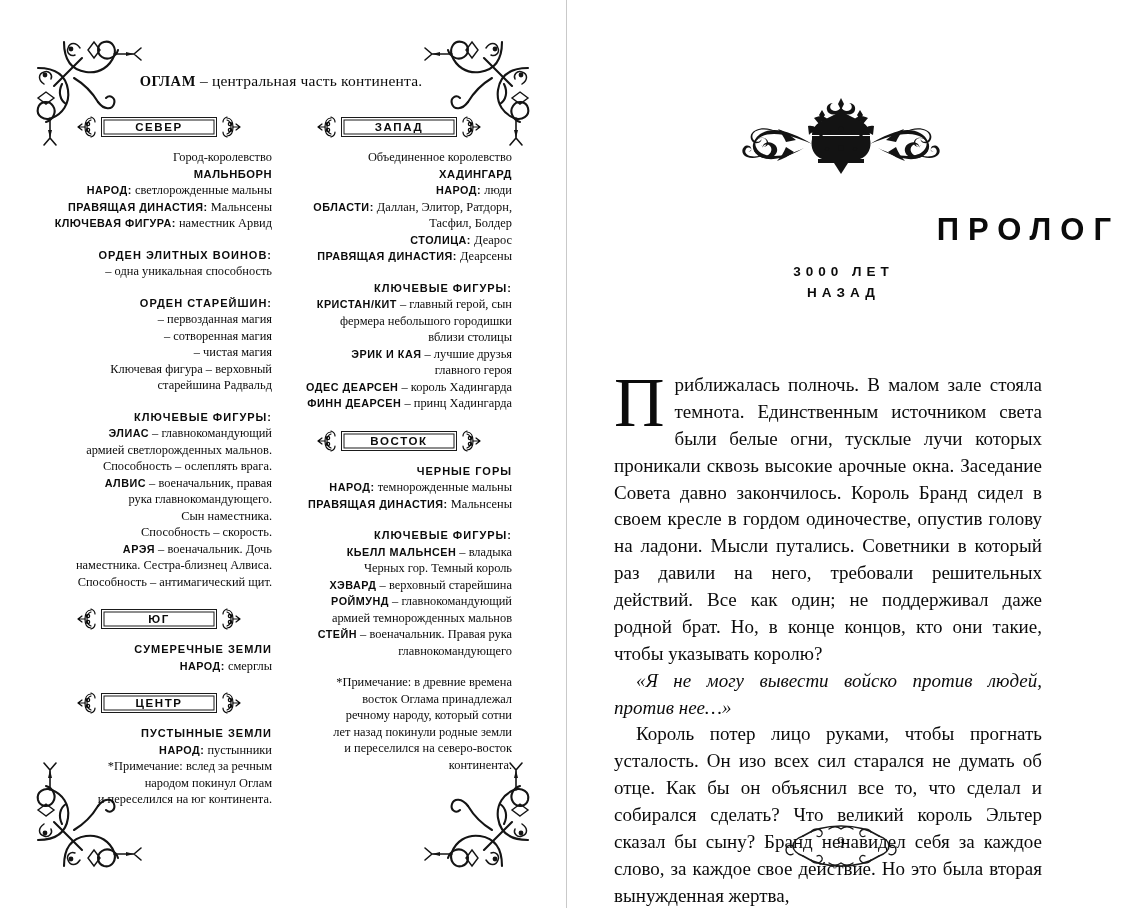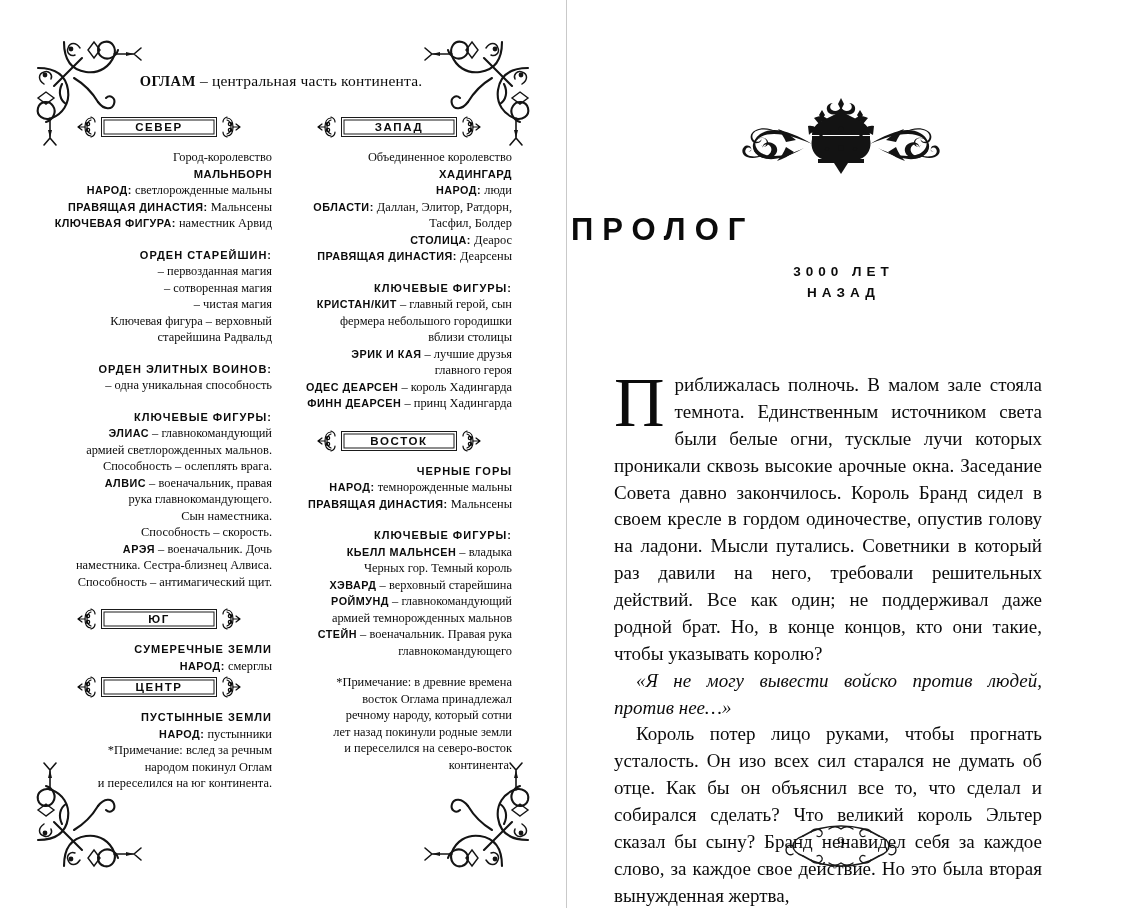--- a/index.html
+++ b/index.html
@@ -131,21 +131,21 @@
   #crown-orn {
     position: absolute; left: 50%; top: 96px;
     transform: translateX(-50%);
     width: 266px; height: 82px;
     color: #131313;
   }
   #crown-orn svg { width: 100%; height: 100%; display: block; }
 
   #prolog-title {
     position: absolute; left: 0; right: 0; top: 212px;
-    text-align: left;
+    text-align: right;
     font-family: "Liberation Sans", sans-serif;
     font-weight: bold;
     font-size: 31px;
     letter-spacing: 9px;
     text-indent: 9px;
   }
   #prolog-sub {
     position: absolute; left: 0; right: 0; top: 262px;
     text-align: center;
     font-family: "Liberation Sans", sans-serif;
@@ -321,30 +321,30 @@
             </div>
           </div>
           <div class="blk gap-top-sm">
             <span class="ln">Город-королевство</span>
             <span class="ln"><span class="nm">МАЛЬНБОРН</span></span>
             <span class="ln"><span class="key">НАРОД:</span> светлорожденные мальны</span>
             <span class="ln"><span class="key">ПРАВЯЩАЯ ДИНАСТИЯ:</span> Мальнсены</span>
             <span class="ln"><span class="key">КЛЮЧЕВАЯ ФИГУРА:</span> наместник Арвид</span>
           </div>
           <div class="blk gap-top">
+            <span class="ln"><span class="hdr">ОРДЕН ЭЛИТНЫХ ВОИНОВ:</span></span>
+            <span class="ln">– одна уникальная способность</span>
+          </div>
+          <div class="blk gap-top">
             <span class="ln"><span class="hdr">ОРДЕН СТАРЕЙШИН:</span></span>
             <span class="ln">– первозданная магия</span>
             <span class="ln">– сотворенная магия</span>
             <span class="ln">– чистая магия</span>
             <span class="ln">Ключевая фигура – верховный</span>
             <span class="ln">старейшина Радвальд</span>
-          </div>
-          <div class="blk gap-top">
-            <span class="ln"><span class="hdr">ОРДЕН ЭЛИТНЫХ ВОИНОВ:</span></span>
-            <span class="ln">– одна уникальная способность</span>
           </div>
           <div class="blk gap-top">
             <span class="ln"><span class="hdr">КЛЮЧЕВЫЕ ФИГУРЫ:</span></span>
             <span class="ln"><span class="key">ЭЛИАС</span> – главнокомандующий</span>
             <span class="ln">армией светлорожденных мальнов.</span>
             <span class="ln">Способность – ослеплять врага.</span>
             <span class="ln"><span class="key">АЛВИС</span> – военачальник, правая</span>
             <span class="ln">рука главнокомандующего.</span>
             <span class="ln">Сын наместника.</span>
             <span class="ln">Способность – скорость.</span>
@@ -375,21 +375,21 @@
   <path d="M8 13 L1 13 M1 13 l4 -3 M1 13 l4 3"></path>
   <path d="M14 3 c3 1 4 3 4 5 M14 23 c3 -1 4 -3 4 -5"></path>
 </svg>
               </div>
             </div>
           </div>
           <div class="blk gap-top-sm">
             <span class="ln"><span class="hdr">СУМЕРЕЧНЫЕ ЗЕМЛИ</span></span>
             <span class="ln"><span class="key">НАРОД:</span> смерглы</span>
           </div>
-          <div style="">
+          <div style="margin-top: 16px;">
             <div class="region-banner">
               <div class="bx"></div>
               <div class="flo l">
                 <svg viewBox="0 0 24 26" fill="none" stroke="currentColor" stroke-width="1.2" stroke-linecap="round">
   <path d="M14 4 C10 4 8 8 8 13 C8 18 10 22 14 22"></path>
   <path d="M14 6 C11 7 10 10 10 13 C10 16 11 19 14 20"></path>
   <circle cx="11" cy="10" r="1.7"></circle>
                   <circle cx="11" cy="16" r="1.7"></circle>
   <path d="M8 13 L1 13 M1 13 l4 -3 M1 13 l4 3"></path>
   <path d="M14 3 c3 1 4 3 4 5 M14 23 c3 -1 4 -3 4 -5"></path>

